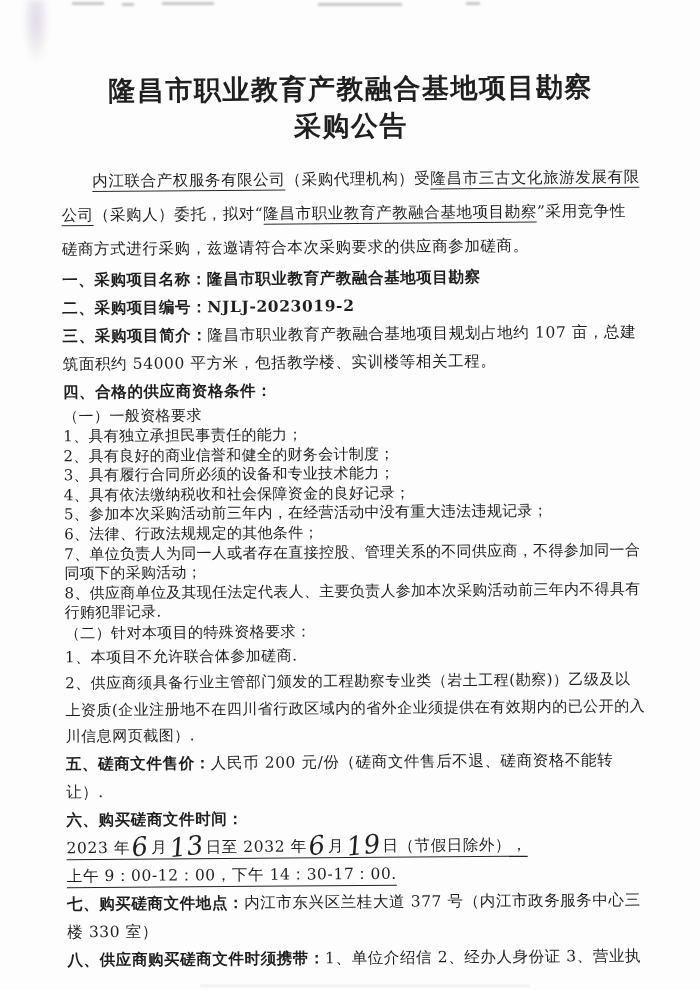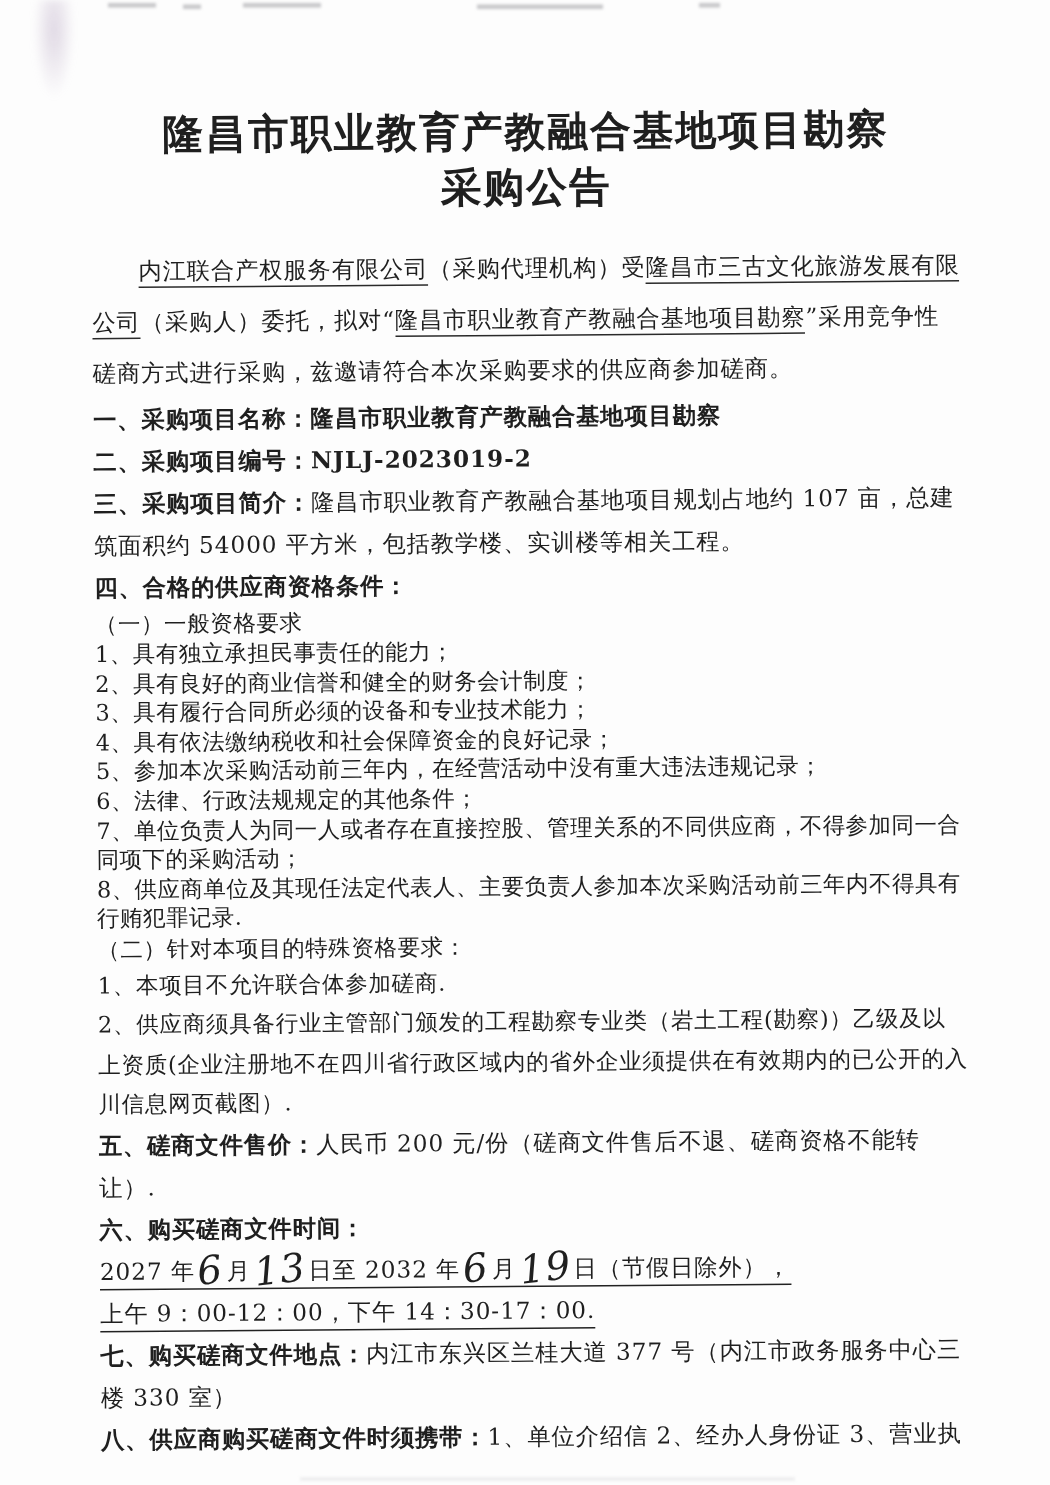--- a/index.html
+++ b/index.html
@@ -90,20 +90,20 @@
 
     <p class="sub">（二）针对本项目的特殊资格要求：</p>
 
     <div class="list2">
       <p>1、本项目不允许联合体参加磋商.</p>
       <p>2、供应商须具备行业主管部门颁发的工程勘察专业类（岩土工程(勘察)）乙级及以上资质(企业注册地不在四川省行政区域内的省外企业须提供在有效期内的已公开的入川信息网页截图）.</p>
     </div>
 
     <p class="sec g"><span class="b">五、磋商文件售价：</span><span>人民币 200 元/份（磋商文件售后不退、磋商资格不能转让）.</span></p>
 
-    <p class="sec"><span class="b">六、购买磋商文件时间：</span><span class="u2 datewrap"><span>2027 年</span><span class="hw">6</span><span>月</span><span class="hw">13</span><span>日至 2032 年</span><span class="hw">6</span><span>月</span><span class="hw">19</span><span>日（节假日除外），</span></span><br><span class="u2">上午 9：00-12：00，下午 14：30-17：00.</span></p>
+    <p class="sec"><span class="b">六、购买磋商文件时间：</span><span class="u2 datewrap"><span>2023 年</span><span class="hw">6</span><span>月</span><span class="hw">13</span><span>日至 2032 年</span><span class="hw">6</span><span>月</span><span class="hw">19</span><span>日（节假日除外），</span></span><br><span class="u2">上午 9：00-12：00，下午 14：30-17：00.</span></p>
 
     <p class="sec g"><span class="b">七、购买磋商文件地点：</span><span>内江市东兴区兰桂大道 377 号（内江市政务服务中心三楼 330 室）</span></p>
 
     <p class="sec g"><span class="b">八、供应商购买磋商文件时须携带：</span><span>1、单位介绍信 2、经办人身份证 3、营业执</span></p>
 
   </div>
 </div>
 
 </body></html>

